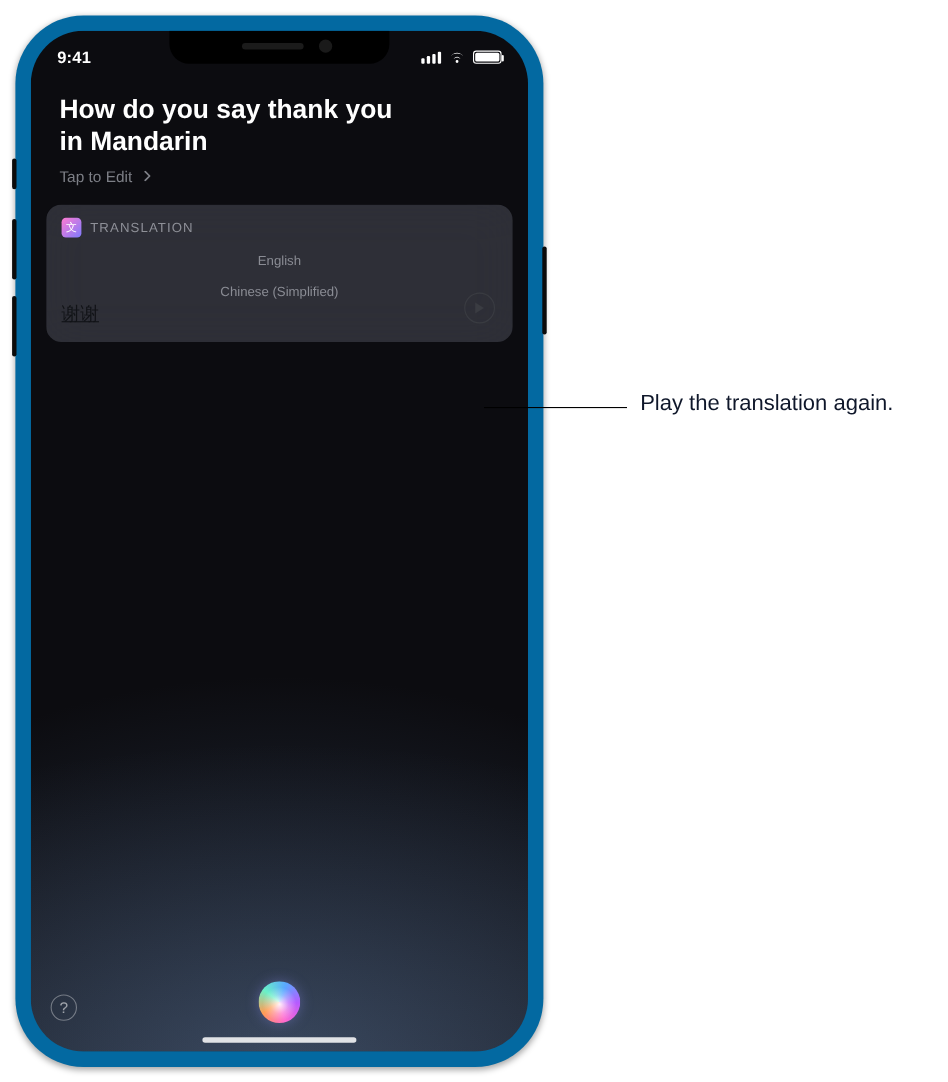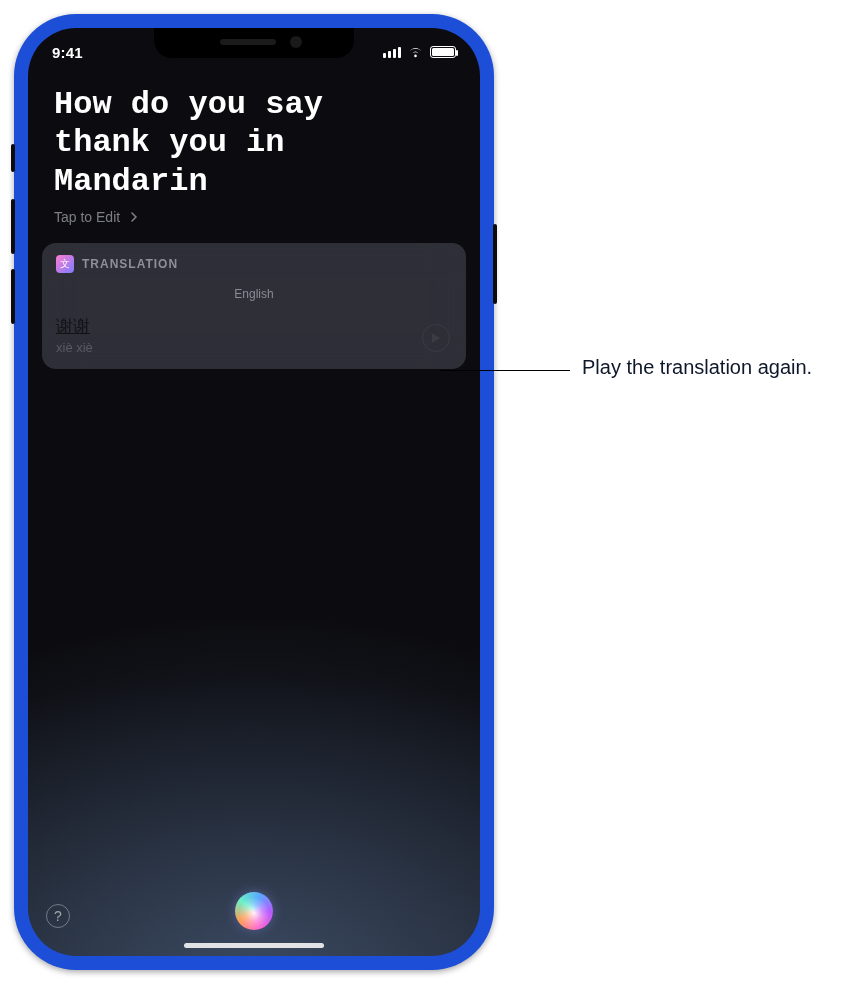--- a/index.html
+++ b/index.html
@@ -13,21 +13,21 @@
   .stage {
     position: absolute;
     left: 14px; top: 14px;
     width: 480px; height: 956px;
   }
   .phone {
     position: absolute;
     left: 0; top: 0;
     width: 480px; height: 956px;
     border-radius: 62px;
-    background: #1d4ed8;
+    background: #0369a1;
     box-shadow: 0 2px 6px rgba(0,0,0,0.35);
     padding: 14px;
   }
   .side-btn { position:absolute; background:#0b0b0b; border-radius:3px; }
   .side-btn.sw { left:-3px; top:130px; width:4px; height:28px; }
   .side-btn.vup { left:-3px; top:185px; width:4px; height:55px; }
   .side-btn.vdn { left:-3px; top:255px; width:4px; height:55px; }
   .side-btn.pwr { right:-3px; top:210px; width:4px; height:80px; }
 
   .screen {
@@ -68,23 +68,22 @@
   .sig-bars span:nth-child(4){height:11px}
   .wifi-icon svg { display:block; }
   .battery { position:relative; width:26px; height:12px; border:1px solid #fff; border-radius:3px; }
   .battery::after{ content:""; position:absolute; right:-3px; top:3px; width:2px; height:6px; background:#fff; border-radius:1px; }
   .battery i{ position:absolute; left:1px; top:1px; bottom:1px; right:1px; background:#fff; border-radius:1.5px; display:block; }
 
   .content { position:absolute; inset:0; padding-top:58px; }
 
   .query {
     padding: 0 26px;
-    color:#fff; font-size:32px; font-weight:600; line-height:1.2;
+    color:#fff; font-size:24px; font-weight:600; line-height:1.2;
     max-width: 380px;
-    font-family: Liberation Mono, monospace;
   }
   .tap-edit {
     display:flex; align-items:center; gap:6px;
     padding: 8px 26px 0;
     color:#7d7f86; font-size:14px;
   }
   .chev { width:16px; height:16px; display:flex; align-items:center; justify-content:center; }
   .chev svg { display:block; }
 
   .card {
@@ -96,21 +95,21 @@
     position:relative;
     padding: 12px 14px 14px;
   }
   .card-hdr { display:flex; align-items:center; gap:8px; }
   .app-icon {
     width:18px; height:18px; border-radius:4px;
     background: linear-gradient(135deg,#ff7bd1,#7e7bff);
     display:flex; align-items:center; justify-content:center;
   }
   .app-icon span { font-size:10px; color:#fff; }
-  .card-title { font-size:12px; letter-spacing:1px; color:#8e9098; font-weight:700;text-align:right; }
+  .card-title { font-size:12px; letter-spacing:1px; color:#8e9098; font-weight:400;text-align:right; }
   .sect { margin-top:14px; }
   .sect-label { font-size:12px; color:#8a8c94;text-align:center; }
   .sect-value { font-size:16px; color:#111317; font-weight:400; margin-top:2px; }
   .sect-value.zh { font-size:17px; color:#111317;text-decoration:underline; }
   .pinyin { font-size:13px; color:#595b63; margin-top:2px; }
   .play-btn {
     position:absolute; right:16px; top:50%; transform:translateY(18px);
     width:28px; height:28px; border-radius:50%;
     border:1.5px solid #3a3c42;
     display:flex; align-items:center; justify-content:center;
@@ -197,22 +196,22 @@
           <div class="card-hdr">
             <div class="app-icon">
                 <span>文</span>
               </div>
             <div class="card-title">TRANSLATION</div>
           </div>
           <div class="sect">
             <div class="sect-label">English</div>
           </div>
           <div class="sect">
+            <div class="sect-label">Chinese (Simplified)</div>
             <div class="sect-value zh">谢谢</div>
-            <div class="pinyin">xiè xiè</div>
           </div>
           <div class="play-btn">
             <svg width="10" height="12" viewBox="0 0 10 12">
                 <path d="M1 1l8 5-8 5Z" fill="#3a3c42"></path>
               </svg>
           </div>
         </div>
       </div>
 
       <div class="help">?</div>

